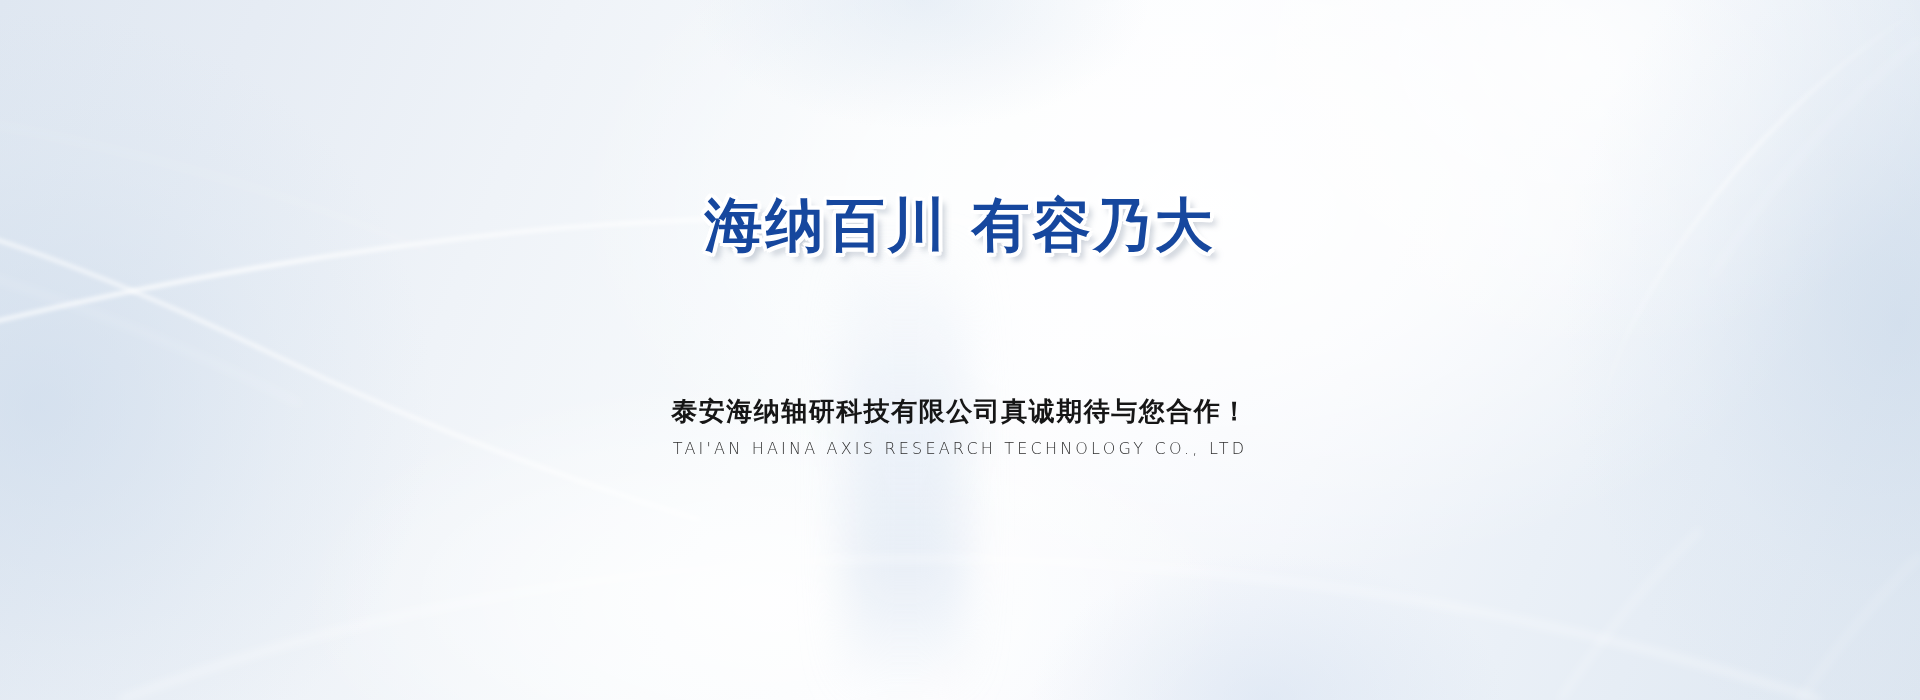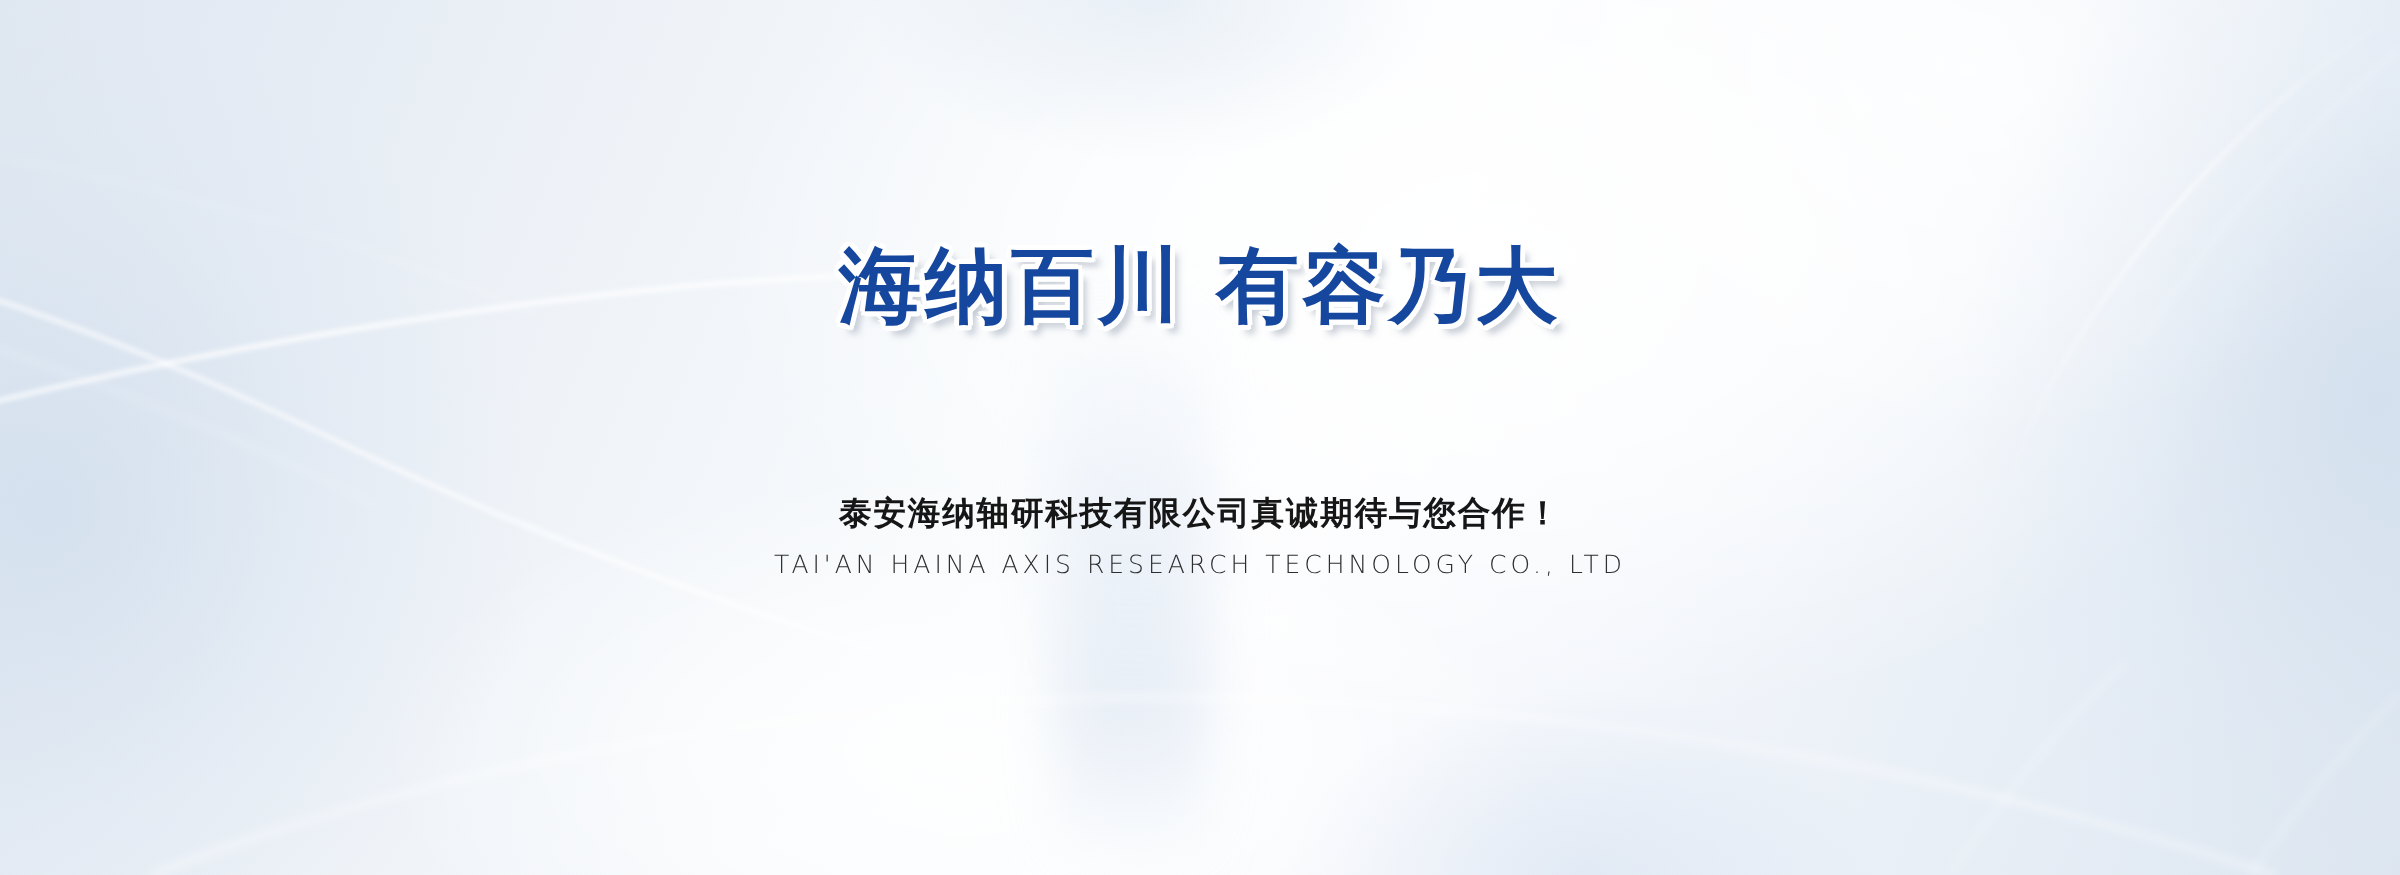--- a/index.html
+++ b/index.html
@@ -128,21 +128,21 @@
   }
 
   .headline {
     margin: 0;
     position: absolute;
     top: 196px;
     left: 0;
     right: 0;
     text-align: center;
     font-family: "DejaVu Sans", "Liberation Sans", sans-serif;
-    font-size: 66px;
+    font-size: 58px;
     font-weight: 700;
     line-height: 1;
     letter-spacing: 3px;
     color: #16479E;
     white-space: pre;
     
     text-shadow:
       -3px -3px 0 #ffffff,
        3px -3px 0 #ffffff,
       -3px  3px 0 #ffffff,
@@ -170,21 +170,21 @@
     font-size: 26px;
     font-weight: 700;
     line-height: 1.2;
     letter-spacing: 1.5px;
     color: #161616;
   }
 
   .subtitle-en {
     margin: 12px 0 0 0;
     font-family: "DejaVu Sans", "Liberation Sans", sans-serif;
-    font-size: 20px;
+    font-size: 16px;
     font-weight: 300;
     line-height: 1.2;
     letter-spacing: 3.2px;
     color: #2e2e2e;
   }
 </style>
 </head>
 <body>
 
 <div class="banner">

